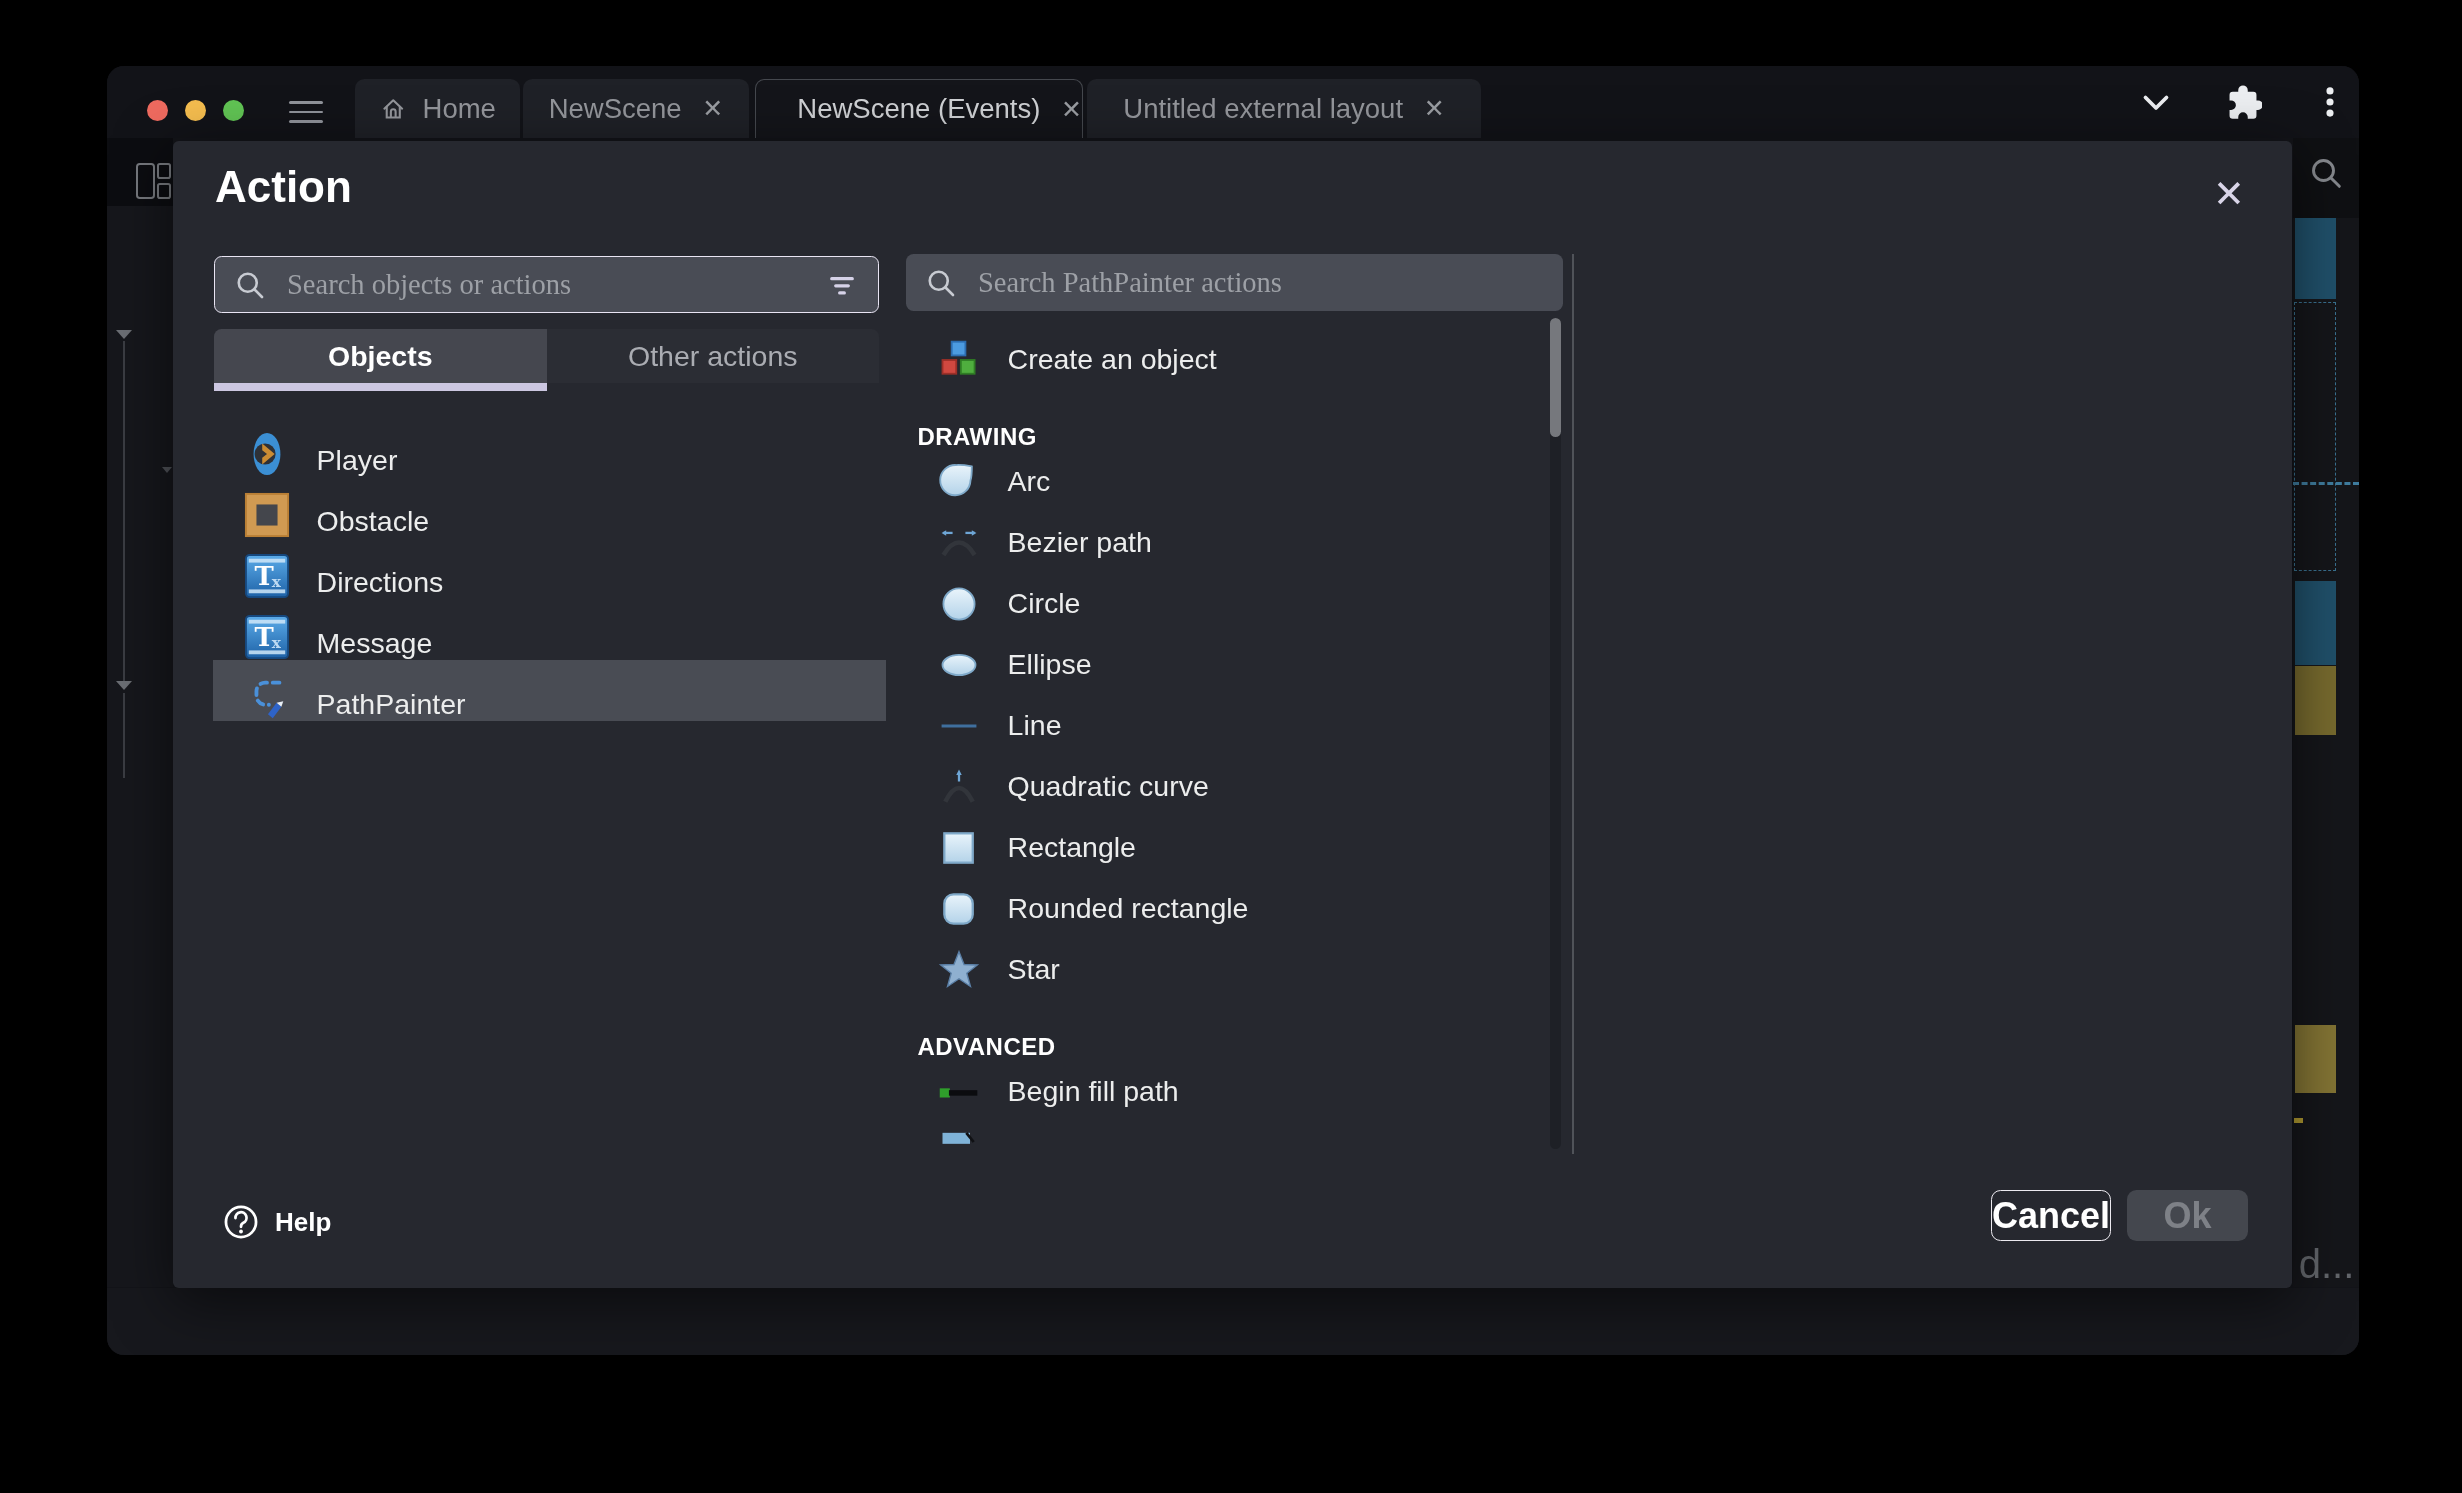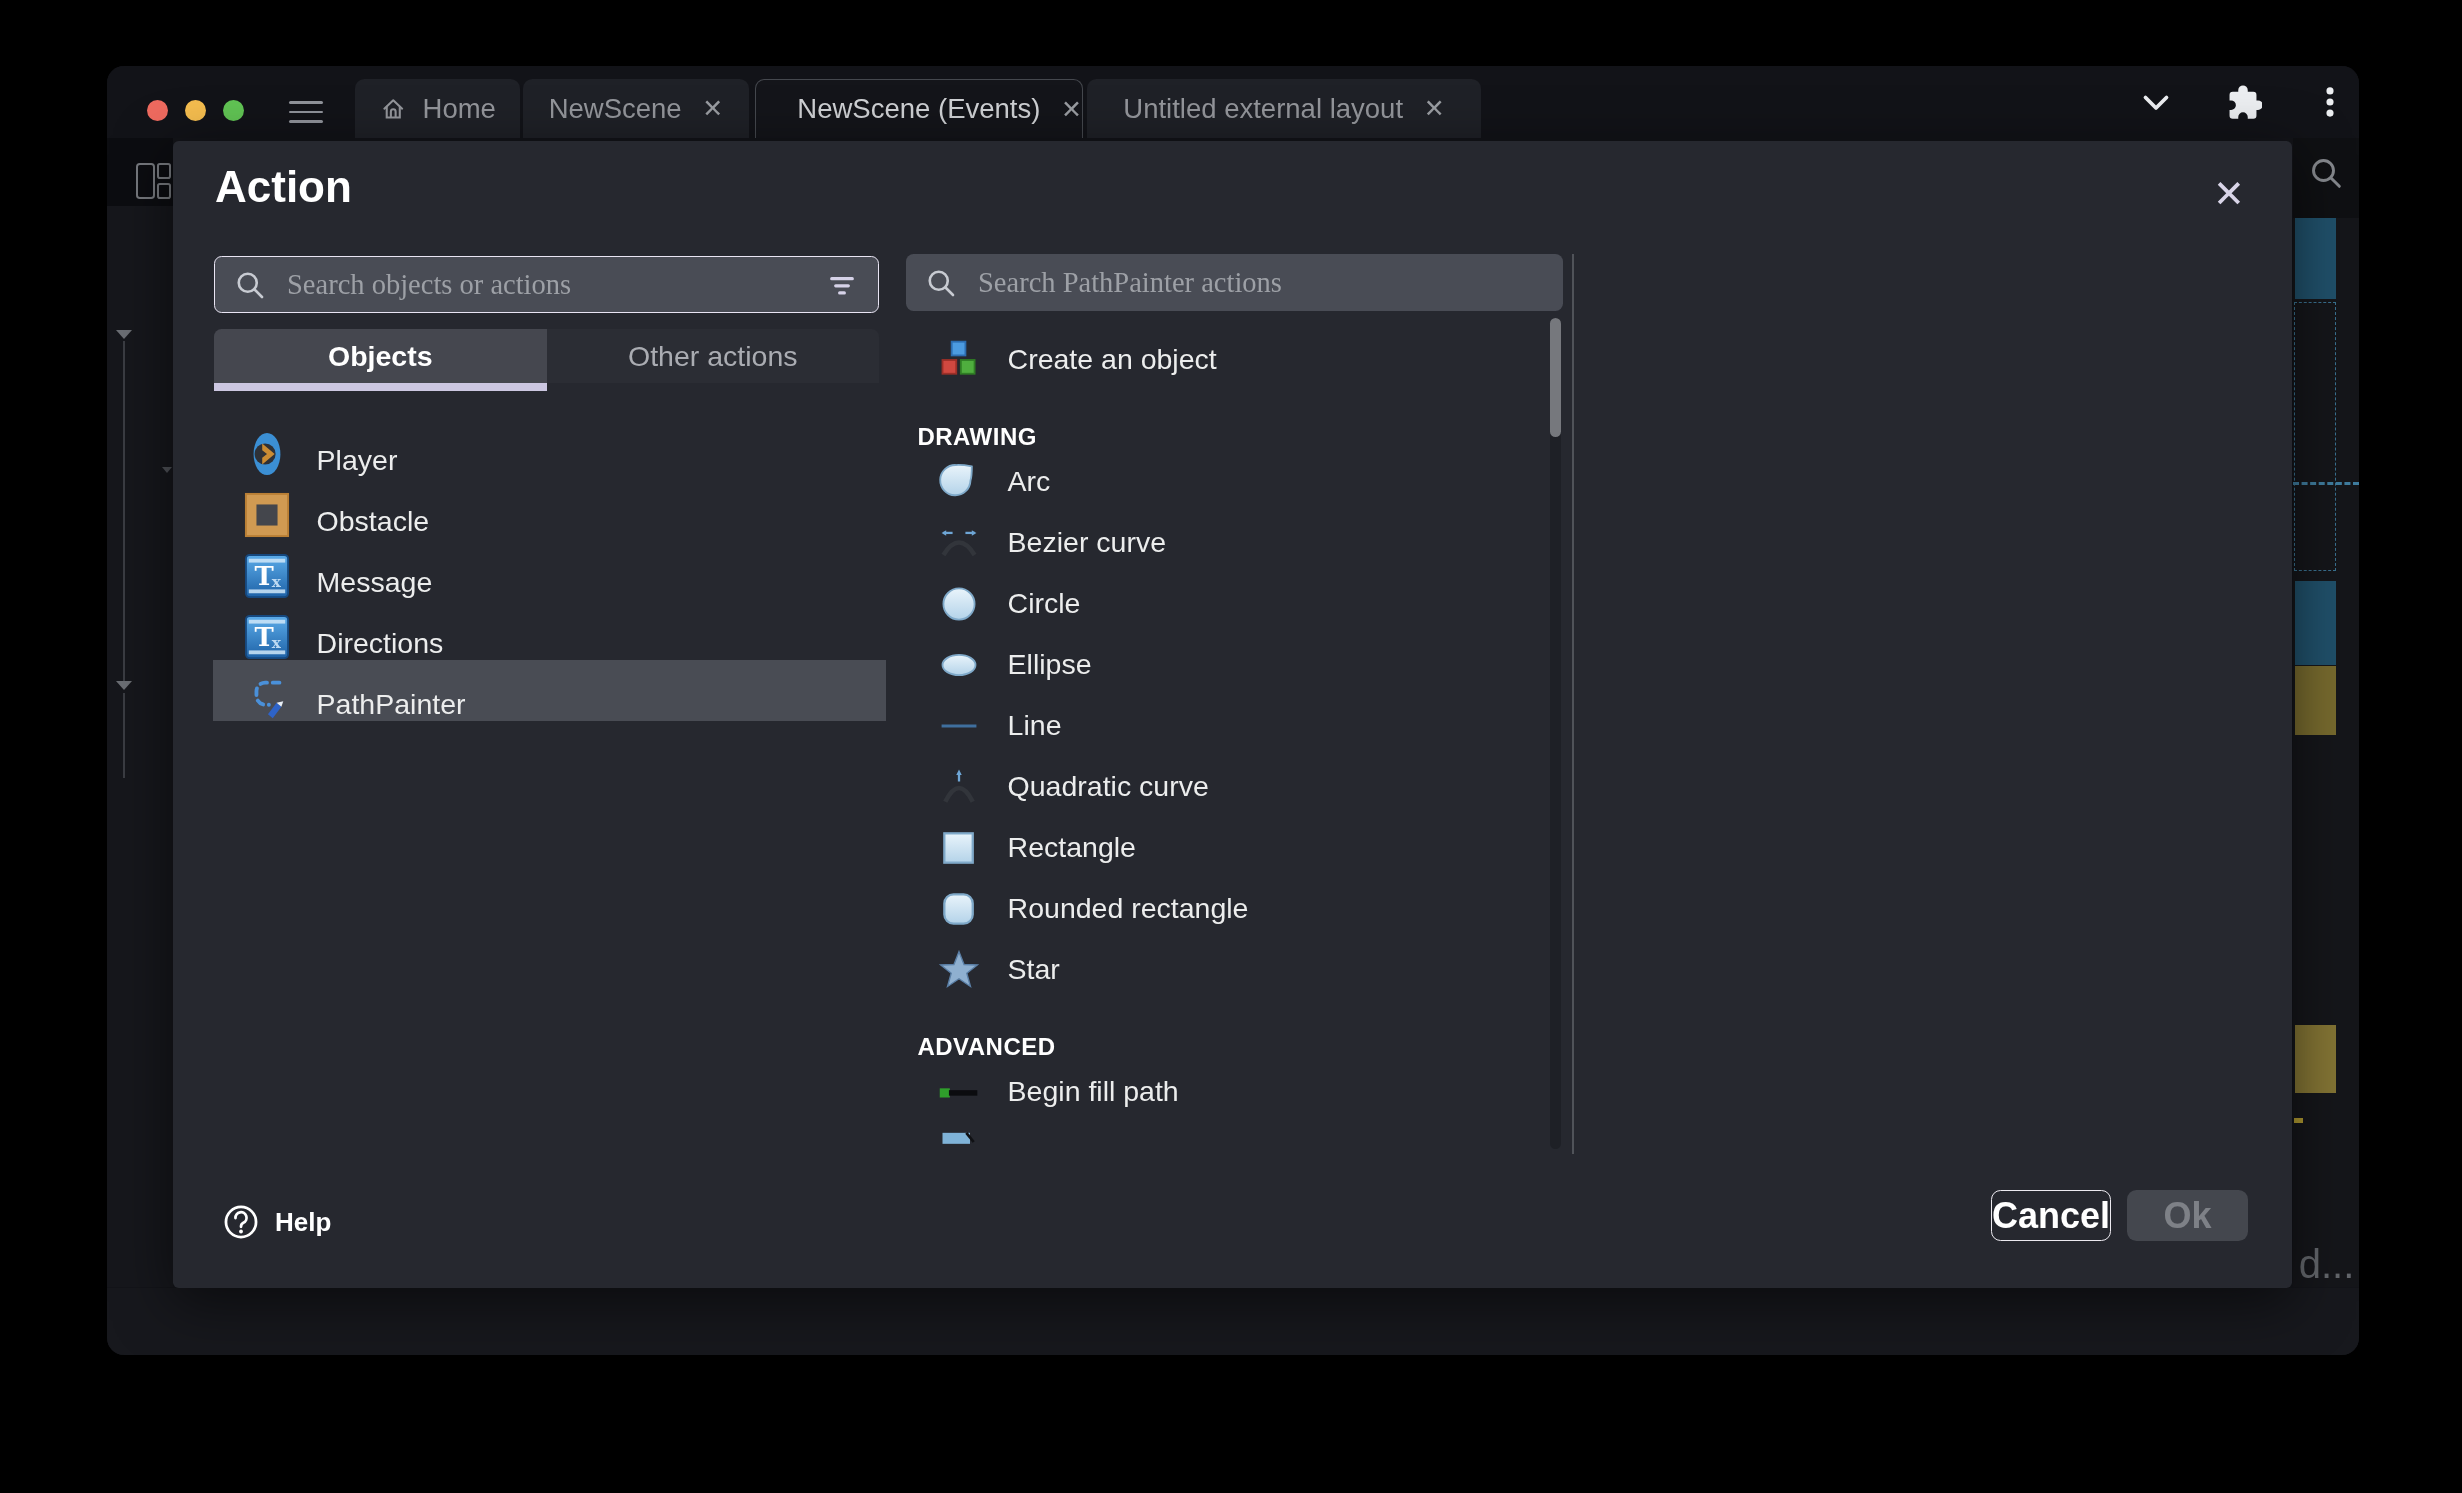--- a/index.html
+++ b/index.html
@@ -319,27 +319,27 @@
           <div class="row">
             <svg width="46" height="46" viewBox="0 0 48 48">
               <use href="#obstacle-icon"></use>
             </svg>
             <span>Obstacle</span>
           </div>
           <div class="row">
             <svg width="46" height="46" viewBox="0 0 48 48">
               <use href="#text-object-icon"></use>
             </svg>
-            <span>Message</span>
+            <span>Directions</span>
           </div>
           <div class="row">
             <svg width="46" height="46" viewBox="0 0 48 48">
               <use href="#text-object-icon"></use>
             </svg>
-            <span>Directions</span>
+            <span>Message</span>
           </div>
           <div class="row selected">
             <svg width="46" height="46" viewBox="0 0 48 48">
               <use href="#pathpainter-icon"></use>
             </svg>
             <span>PathPainter</span>
           </div>
         </div>
 
       <div class="search-box" style="left:733px;top:113px;width:657px">
@@ -364,21 +364,21 @@
           <div class="act-row">
             <svg width="44" height="44" viewBox="0 0 46 46">
               <use href="#arc-icon"></use>
             </svg>
             <span>Arc</span>
           </div>
           <div class="act-row">
             <svg width="44" height="44" viewBox="0 0 46 46">
               <use href="#bezier-curve-icon"></use>
             </svg>
-            <span>Bezier curve</span>
+            <span>Bezier path</span>
           </div>
           <div class="act-row">
             <svg width="44" height="44" viewBox="0 0 46 46">
               <use href="#circle-icon"></use>
             </svg>
             <span>Circle</span>
           </div>
           <div class="act-row">
             <svg width="44" height="44" viewBox="0 0 46 46">
               <use href="#ellipse-icon"></use>

